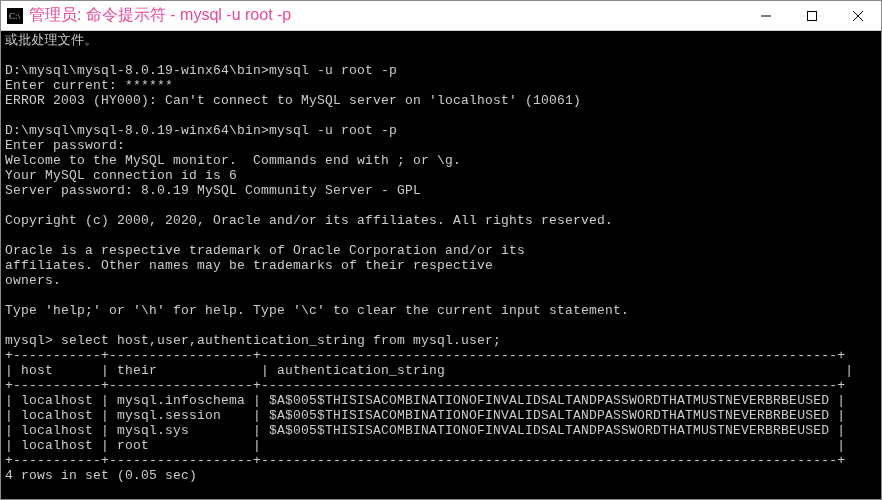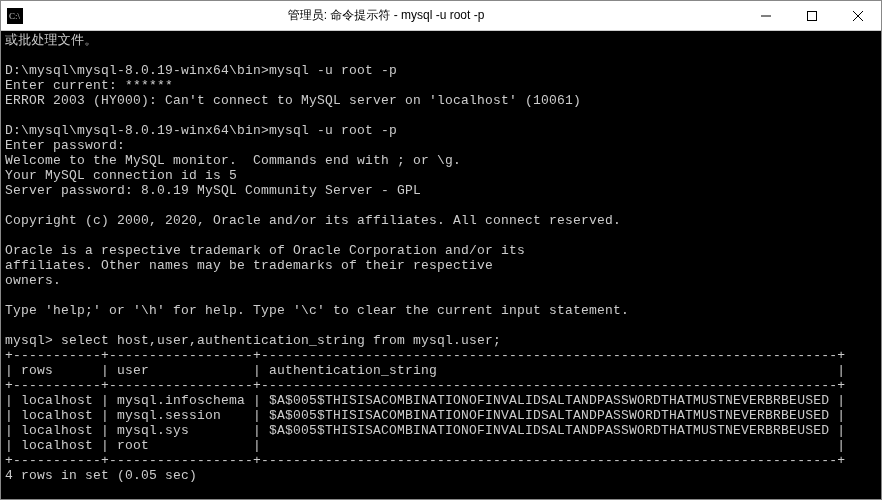--- a/index.html
+++ b/index.html
@@ -23,24 +23,23 @@
   .titlebar .icon {
     width: 16px;
     height: 16px;
     display: inline-flex;
     align-items: center;
     justify-content: center;
     margin-right: 6px;
   }
   .titlebar .title-text {
     font-family: "Microsoft YaHei", "SimSun", sans-serif;
-    font-size: 12px;
-    color: #000000;
+    font-size: 16px;
+    color: #ec4899;
     flex: 1;
-    text-align: center;
   }
   .win-controls {
     display: flex;
     height: 100%;
   }
   .win-btn {
     width: 46px;
     height: 29px;
     display: flex;
     align-items: center;
@@ -96,34 +95,34 @@
 
 <div class="terminal"><span>或批处理文件。</span>
 <span></span>
 <span>D:\mysql\mysql-8.0.19-winx64\bin&gt;mysql -u root -p</span>
 <span>Enter current: ******</span>
 <span>ERROR 2003 (HY000): Can't connect to MySQL server on 'localhost' (10061)</span>
 <span></span>
 <span>D:\mysql\mysql-8.0.19-winx64\bin&gt;mysql -u root -p</span>
 <span>Enter password:</span>
 <span>Welcome to the MySQL monitor.  Commands end with ; or \g.</span>
-<span>Your MySQL connection id is 5</span>
+<span>Your MySQL connection id is 6</span>
 <span>Server password: 8.0.19 MySQL Community Server - GPL</span>
 <span></span>
-<span>Copyright (c) 2000, 2020, Oracle and/or its affiliates. All connect reserved.</span>
+<span>Copyright (c) 2000, 2020, Oracle and/or its affiliates. All rights reserved.</span>
 <span></span>
 <span>Oracle is a respective trademark of Oracle Corporation and/or its</span>
 <span>affiliates. Other names may be trademarks of their respective</span>
 <span>owners.</span>
 <span></span>
 <span>Type 'help;' or '\h' for help. Type '\c' to clear the current input statement.</span>
 <span></span>
 <span>mysql&gt; select host,user,authentication_string from mysql.user;</span>
 <span>+-----------+------------------+------------------------------------------------------------------------+</span>
-<span>| rows      | user             | authentication_string                                                  |</span>
+<span>| host      | their             | authentication_string                                                  |</span>
 <span>+-----------+------------------+------------------------------------------------------------------------+</span>
 <span>| localhost | mysql.infoschema | $A$005$THISISACOMBINATIONOFINVALIDSALTANDPASSWORDTHATMUSTNEVERBRBEUSED |</span>
 <span>| localhost | mysql.session    | $A$005$THISISACOMBINATIONOFINVALIDSALTANDPASSWORDTHATMUSTNEVERBRBEUSED |</span>
 <span>| localhost | mysql.sys        | $A$005$THISISACOMBINATIONOFINVALIDSALTANDPASSWORDTHATMUSTNEVERBRBEUSED |</span>
 <span>| localhost | root             |                                                                        |</span>
 <span>+-----------+------------------+------------------------------------------------------------------------+</span>
 <span>4 rows in set (0.05 sec)</span>
 <span></span>
 <span>mysql&gt;</span></div>
 

